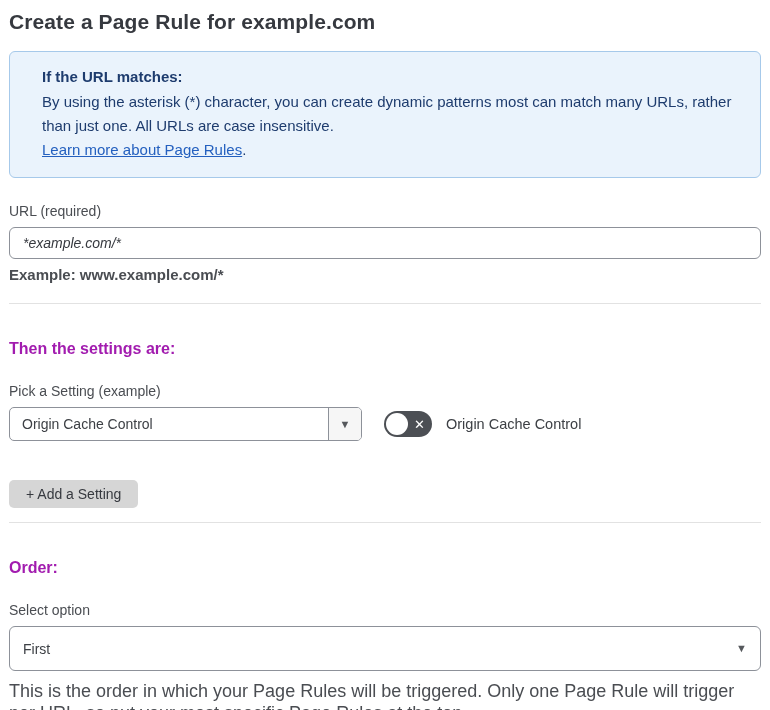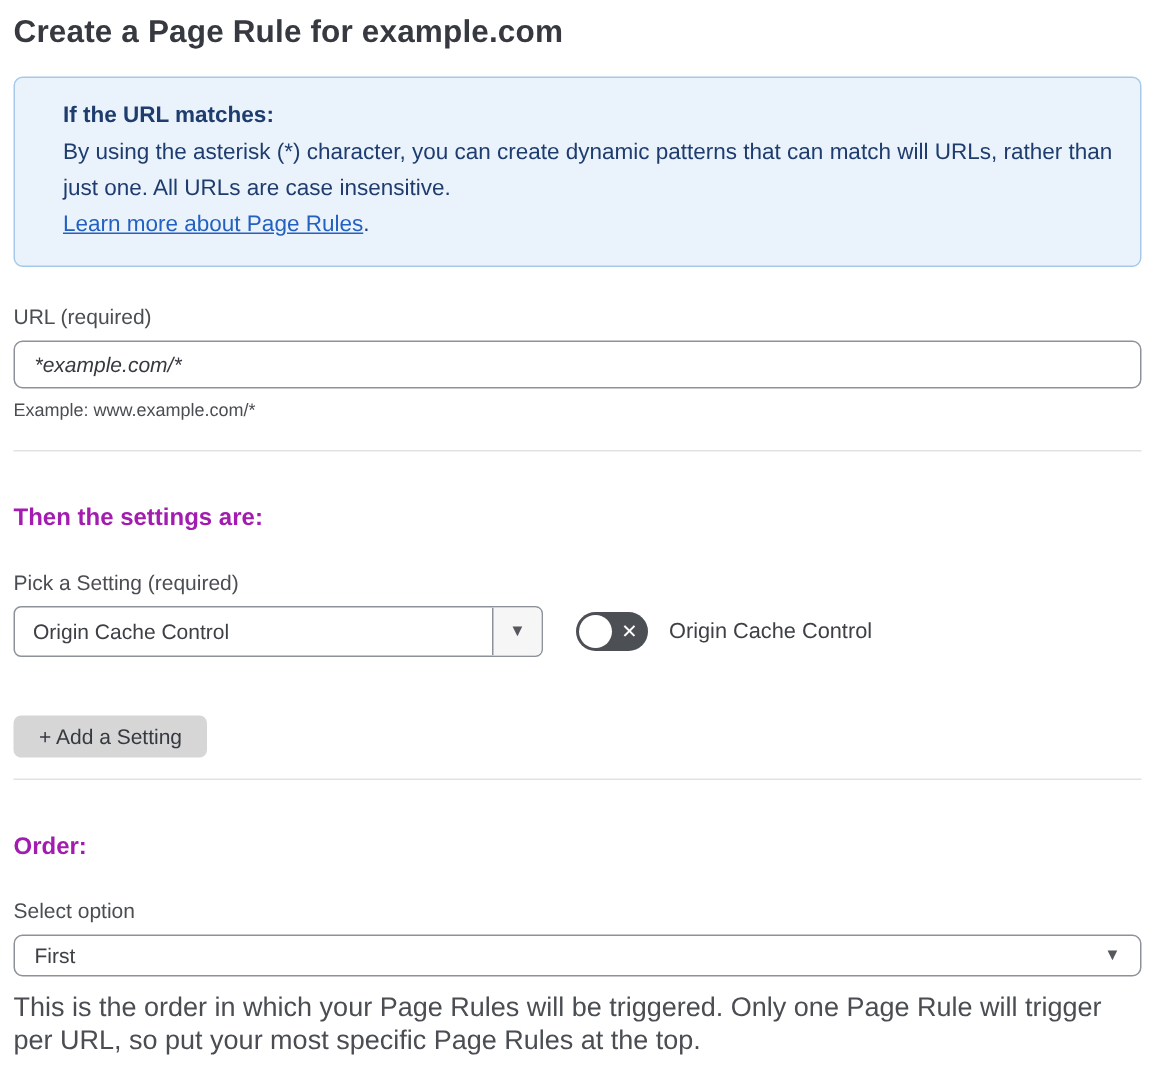--- a/index.html
+++ b/index.html
@@ -53,22 +53,23 @@
     padding: 0 13px;
     font-size: 14px;
     color: #36393f;
     font-family: inherit;
     background: #fff;
     outline: none;
     font-style: italic;
   }
   .helper-text {
     margin-top: 7px;
-    font-size: 12px;
+    font-size: 15px;
     color: #4a4d52;
+    font-weight: bold;
   }
 
   .divider {
     border: none;
     border-top: 1px solid #e2e2e2;
     margin-top: 20px;
   }
 
   .section-heading {
     font-size: 16px;
@@ -164,21 +165,21 @@
     font-family: inherit;
     color: #36393f;
     background: #d6d6d6;
     padding: 0 17px;
     cursor: pointer;
   }
   .add-setting-btn { margin-top: 39px; }
 
   .wide-select {
     margin-top: 8px;
-    height: 28px;
+    height: 45px;
     border: 1px solid #8d9199;
     border-radius: 6px;
     background: #fff;
     display: flex;
     align-items: center;
     padding: 0 13px;
     font-size: 14px;
     color: #3d4045;
     cursor: pointer;
     justify-content: space-between;
@@ -192,33 +193,33 @@
 </style>
 </head>
 <body>
 
 <div class="page">
 
   <h1 class="page-title">Create a Page Rule for example.com</h1>
 
   <div class="info-box">
     <div class="info-heading">If the URL matches:</div>
-    <div class="info-body">By using the asterisk (*) character, you can create dynamic patterns that can match will URLs, rather than just one. All URLs are case insensitive.</div>
+    <div class="info-body">By using the asterisk (*) character, you can create dynamic patterns most can match many URLs, rather than just one. All URLs are case insensitive.</div>
     <div class="info-link-line"><a href="#">Learn more about Page Rules</a><span>.</span></div>
   </div>
 
   <div class="field-label">URL (required)</div>
   <input class="text-input" type="text" value="*example.com/*" style="">
   <div class="helper-text">Example: www.example.com/*</div>
 
   <hr class="divider">
 
   <h2 class="section-heading">Then the settings are:</h2>
 
-  <div class="field-label">Pick a Setting (required)</div>
+  <div class="field-label">Pick a Setting (example)</div>
 
   <div class="setting-row">
     <div class="fake-select">
       <div class="value">Origin Cache Control</div>
       <div class="caret-box">
         <span class="caret">▼</span>
       </div>
     </div>
 
     <div class="toggle">

